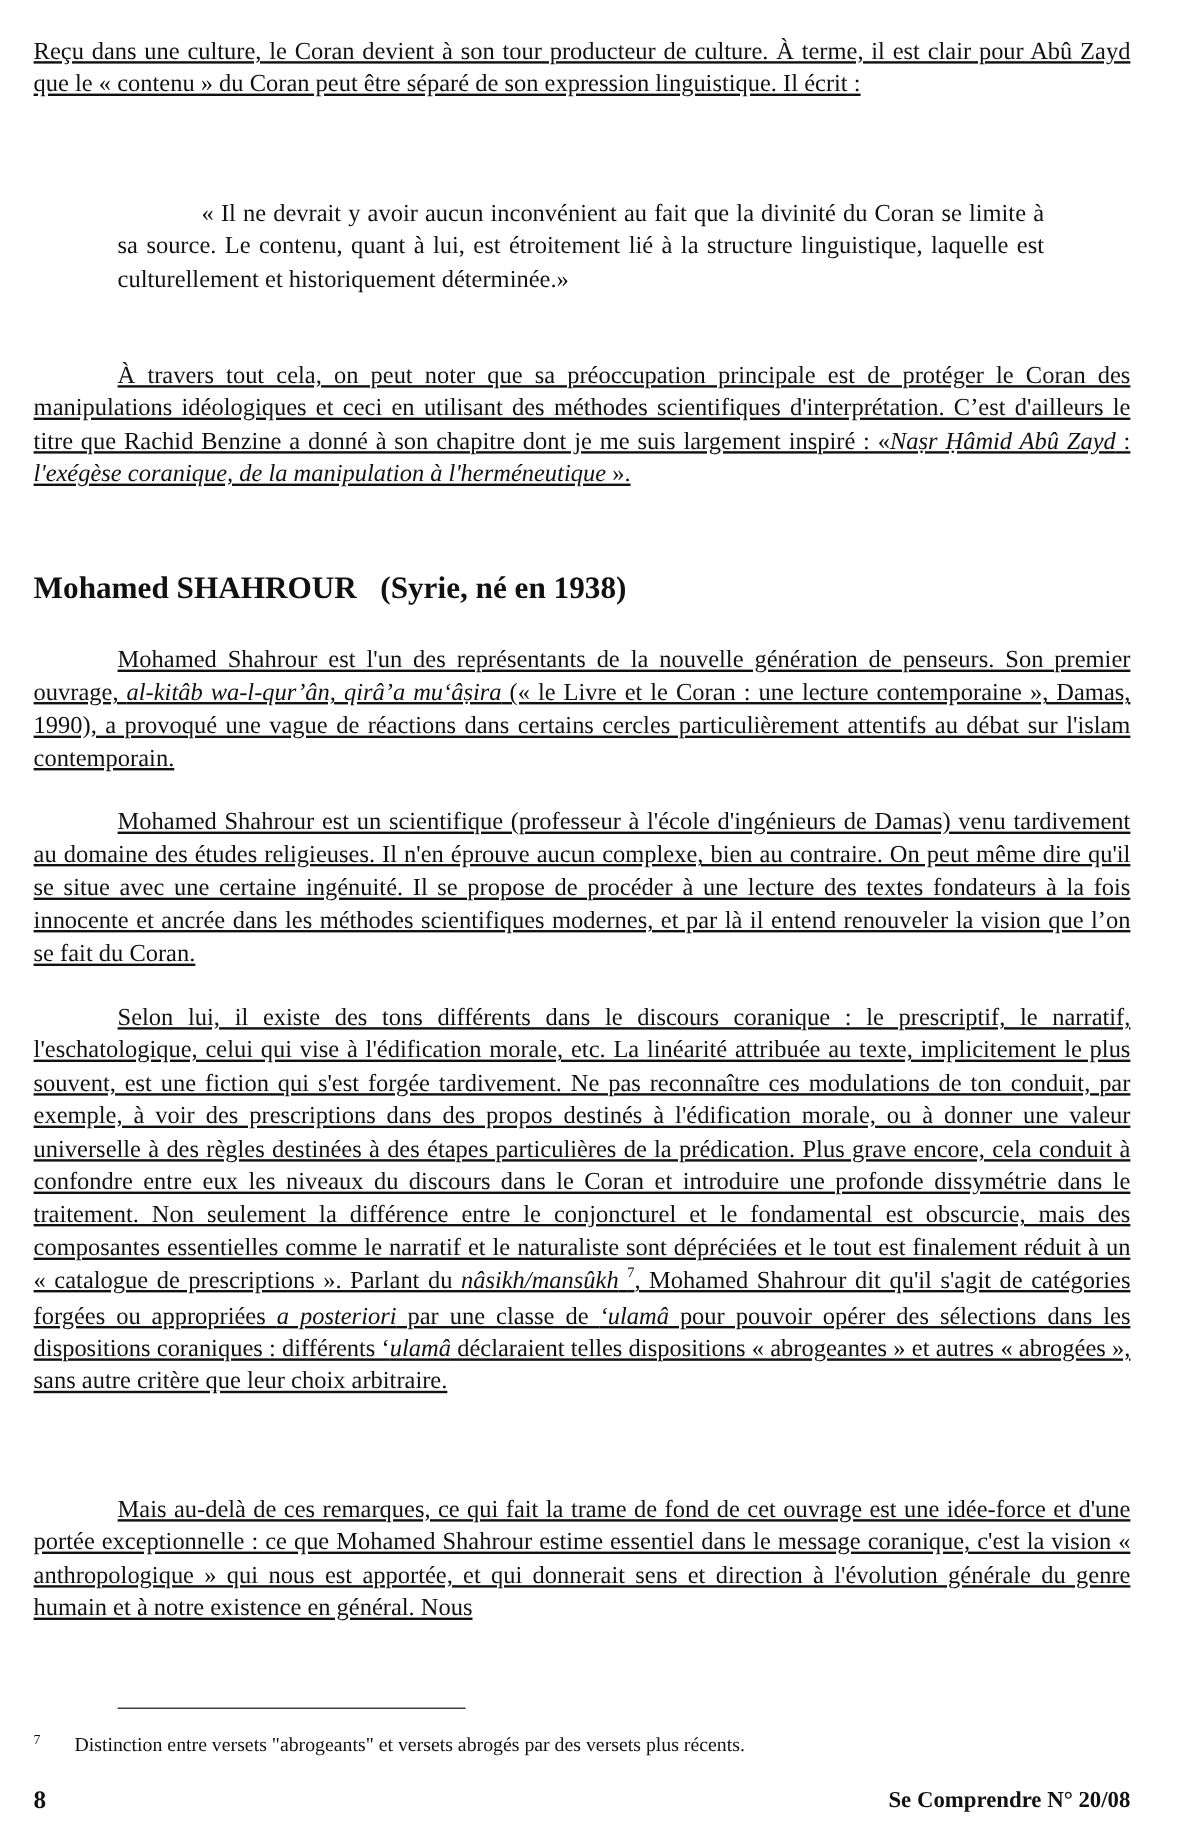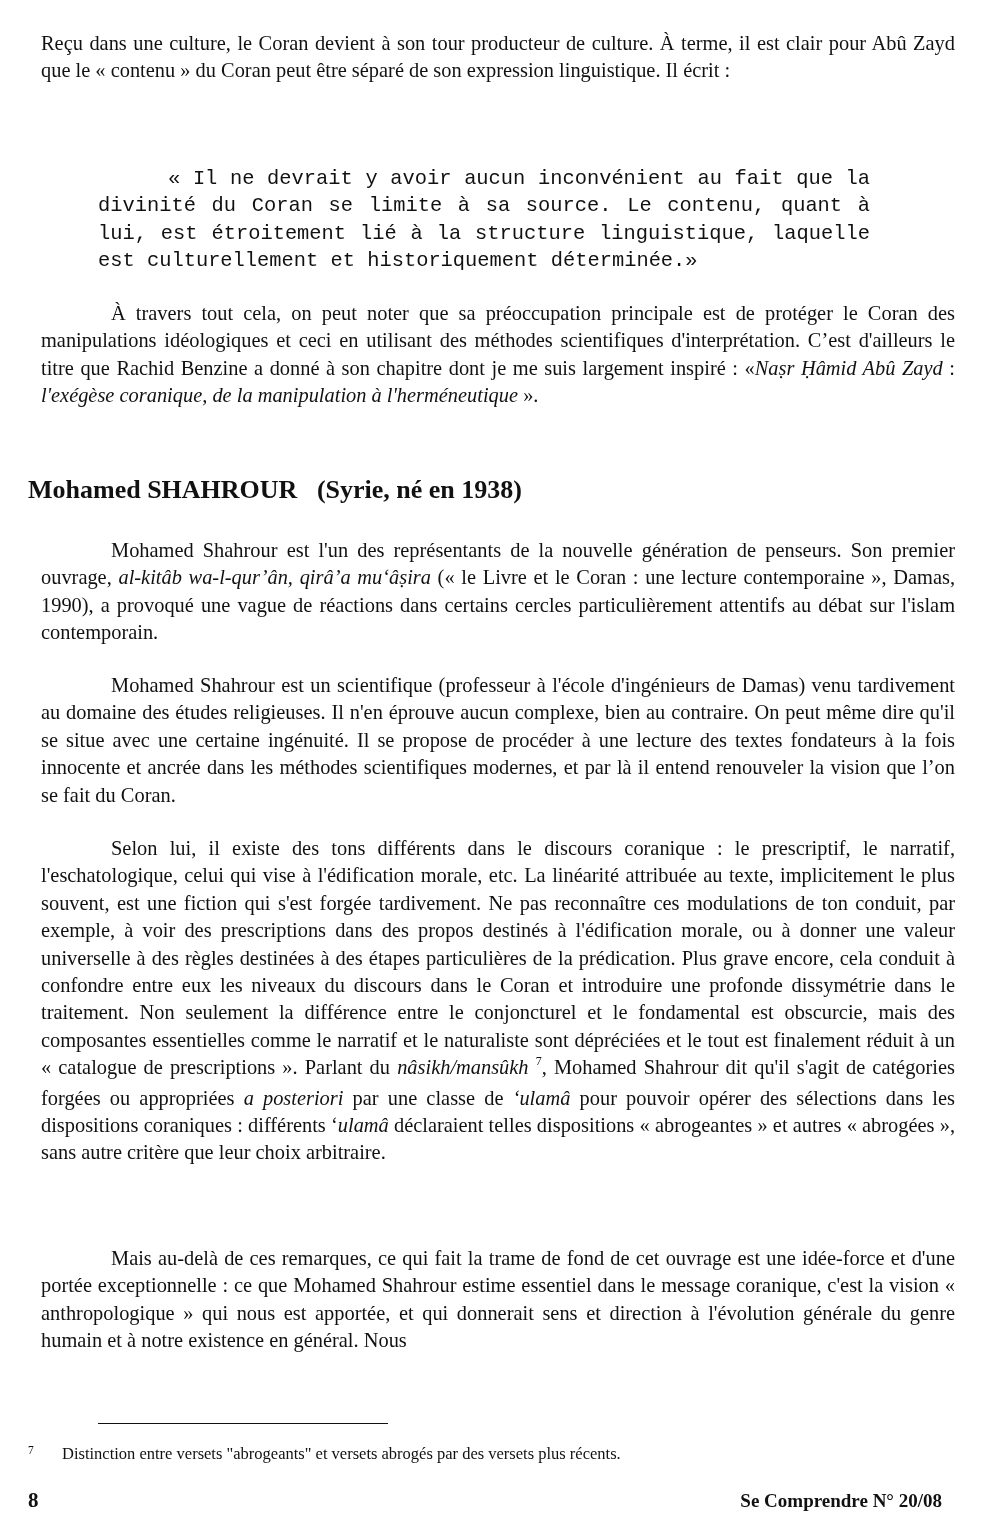--- a/index.html
+++ b/index.html
@@ -16,26 +16,27 @@
     font-family: "Liberation Serif", "DejaVu Serif", serif;
   }
   .page {
     position: absolute;
     left: 28px;
     top: 0;
     width: 914px;
   }
   .p {
     position: absolute;
-    left: 13px;
+    left: 0;
     width: 914px;
     font-size: 20.4px;
     line-height: 27.4px;
     text-align: justify;
     margin: 0;
+    text-decoration: underline;
   }
   .indent { text-indent: 70px; }
   .quote {
     position: absolute;
     left: 70px;
     width: 772px;
     font-size: 20.4px;
     line-height: 27.4px;
     text-align: justify;
     text-indent: 70px;
@@ -101,21 +102,21 @@
     font-weight: bold;
   }
 </style>
 </head>
 <body>
 
 <div class="page">
 
   <p class="p" style="top:30px;">Reçu dans une culture, le Coran devient à son tour producteur de culture. À terme, il est clair pour Abû Zayd que le « contenu » du Coran peut être séparé de son expression linguistique. Il écrit :</p>
 
-  <p class="quote" style="top:165px;font-family:Liberation Mono, monospace;">« Il ne devrait y avoir aucun inconvénient au fait que la divinité du Coran se limite à sa source. Le contenu, quant à lui, est étroitement lié à la structure linguistique, laquelle est culturellement et historiquement déterminée.»</p>
+  <p class="quote" style="top:165px;">« Il ne devrait y avoir aucun inconvénient au fait que la divinité du Coran se limite à sa source. Le contenu, quant à lui, est étroitement lié à la structure linguistique, laquelle est culturellement et historiquement déterminée.»</p>
 
   <p class="p indent" style="top:300px;"><span>À travers tout cela, on peut noter que sa préoccupation principale est de protéger le Coran des manipulations idéologiques et ceci en utilisant des méthodes scientifiques d'interprétation.  C’est d'ailleurs le titre que Rachid Benzine a donné à son chapitre dont je me suis largement inspiré : «</span><i>Naṣr Ḥâmid Abû Zayd</i><span> : </span><i>l'exégèse coranique, de la manipulation à l'herméneutique</i><span> ».</span></p>
 
   <h2 class="heading">Mohamed SHAHROUR   (Syrie, né en 1938)</h2>
 
   <p class="p indent" style="top:537px;"><span>Mohamed Shahrour est l'un des représentants de la nouvelle génération de penseurs. Son premier ouvrage, </span><i>al-kitâb wa-l-qur’ân, qirâ’a mu‘âṣira</i><span> (« le Livre et le Coran : une lecture contemporaine », Damas, 1990), a provoqué une vague de réactions dans certains cercles particulièrement attentifs au débat sur l'islam contemporain.</span></p>
 
   <p class="p indent" style="top:672px;">Mohamed Shahrour est un scientifique (professeur à l'école d'ingénieurs de Damas) venu tardivement au domaine des études religieuses. Il n'en éprouve aucun complexe, bien au contraire. On peut même dire qu'il se situe avec une certaine ingénuité. Il se propose de procéder à une lecture des textes fondateurs à la fois innocente et ancrée dans les méthodes scientifiques modernes, et par là il entend renouveler la vision que l’on se fait du Coran.</p>
 
   <p class="p indent" style="top:835px;"><span>Selon lui, il existe des tons différents dans le discours coranique : le prescriptif, le narratif, l'eschatologique, celui qui vise à l'édification morale, etc. La linéarité attribuée au texte, implicitement le plus souvent, est une fiction qui s'est forgée tardivement. Ne pas reconnaître ces modulations de ton conduit, par exemple, à voir des prescriptions dans des propos destinés à l'édification morale, ou à donner une valeur universelle à des règles destinées à des étapes particulières de la prédication. Plus grave encore, cela conduit à confondre entre eux les niveaux du discours dans le Coran et introduire une profonde dissymétrie dans le traitement. Non seulement la différence entre le conjoncturel et le fondamental est obscurcie, mais des composantes essentielles comme le narratif et le naturaliste sont dépréciées et le tout est finalement réduit à un « catalogue de prescriptions ». Parlant du </span><i>nâsikh/mansûkh</i> <sup>7</sup><span>, Mohamed Shahrour dit qu'il s'agit de catégories forgées ou appropriées </span><i>a posteriori</i><span> par une classe de </span><i>‘ulamâ</i><span> pour pouvoir opérer des sélections dans les dispositions coraniques : différents ‘</span><i>ulamâ</i><span> déclaraient telles dispositions  « abrogeantes » et autres « abrogées », sans autre critère que leur choix arbitraire.</span></p>

